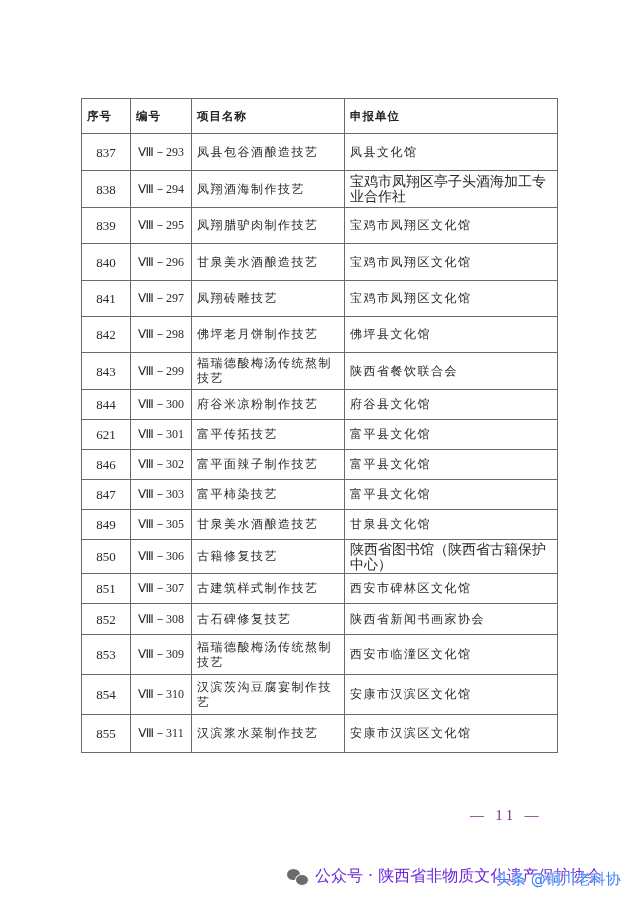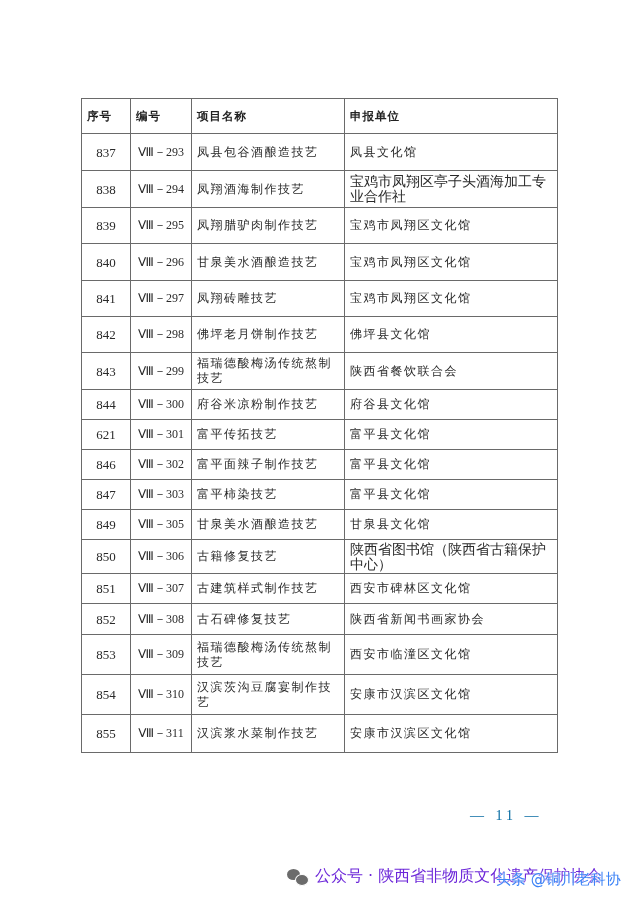--- a/index.html
+++ b/index.html
@@ -44,21 +44,21 @@
     .page-table td.c-code { text-align: center; font-family: "Liberation Serif", serif; font-size: 12px; white-space: nowrap; padding: 0 2px; }
     .page-table td.c-name { text-align: left; letter-spacing: 1.5px; }
     .page-table td.c-unit { text-align: left; letter-spacing: 1.5px; }
     .page-table td.c-unit.tight { letter-spacing: 0px; font-size: 14px; }
     .page-num {
       position: absolute;
       left: 470px;
       top: 808px;
       font-family: "Liberation Serif", serif;
       font-size: 14px;
-      color: #0369a1;
+      color: #701a75;
       letter-spacing: 4px;
     }
     .footer {
       position: absolute;
       left: 287px;
       top: 866px;
       font-family: "DejaVu Sans", "Liberation Sans", sans-serif;
       font-size: 16px;
       color: #6d28d9;
       white-space: nowrap;

